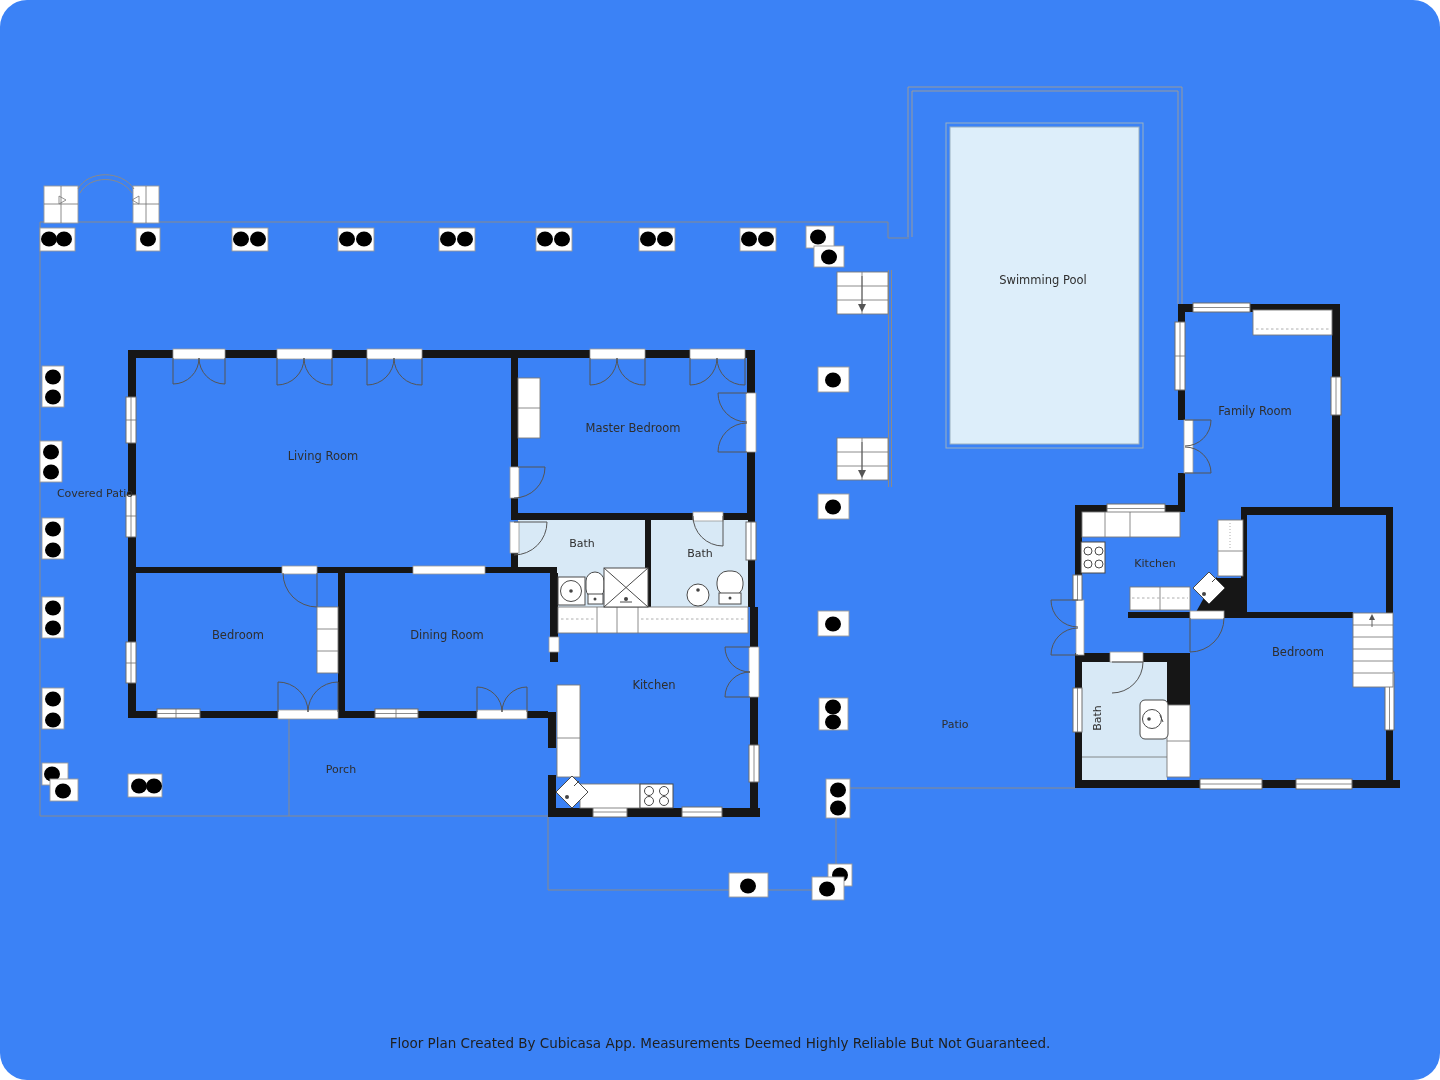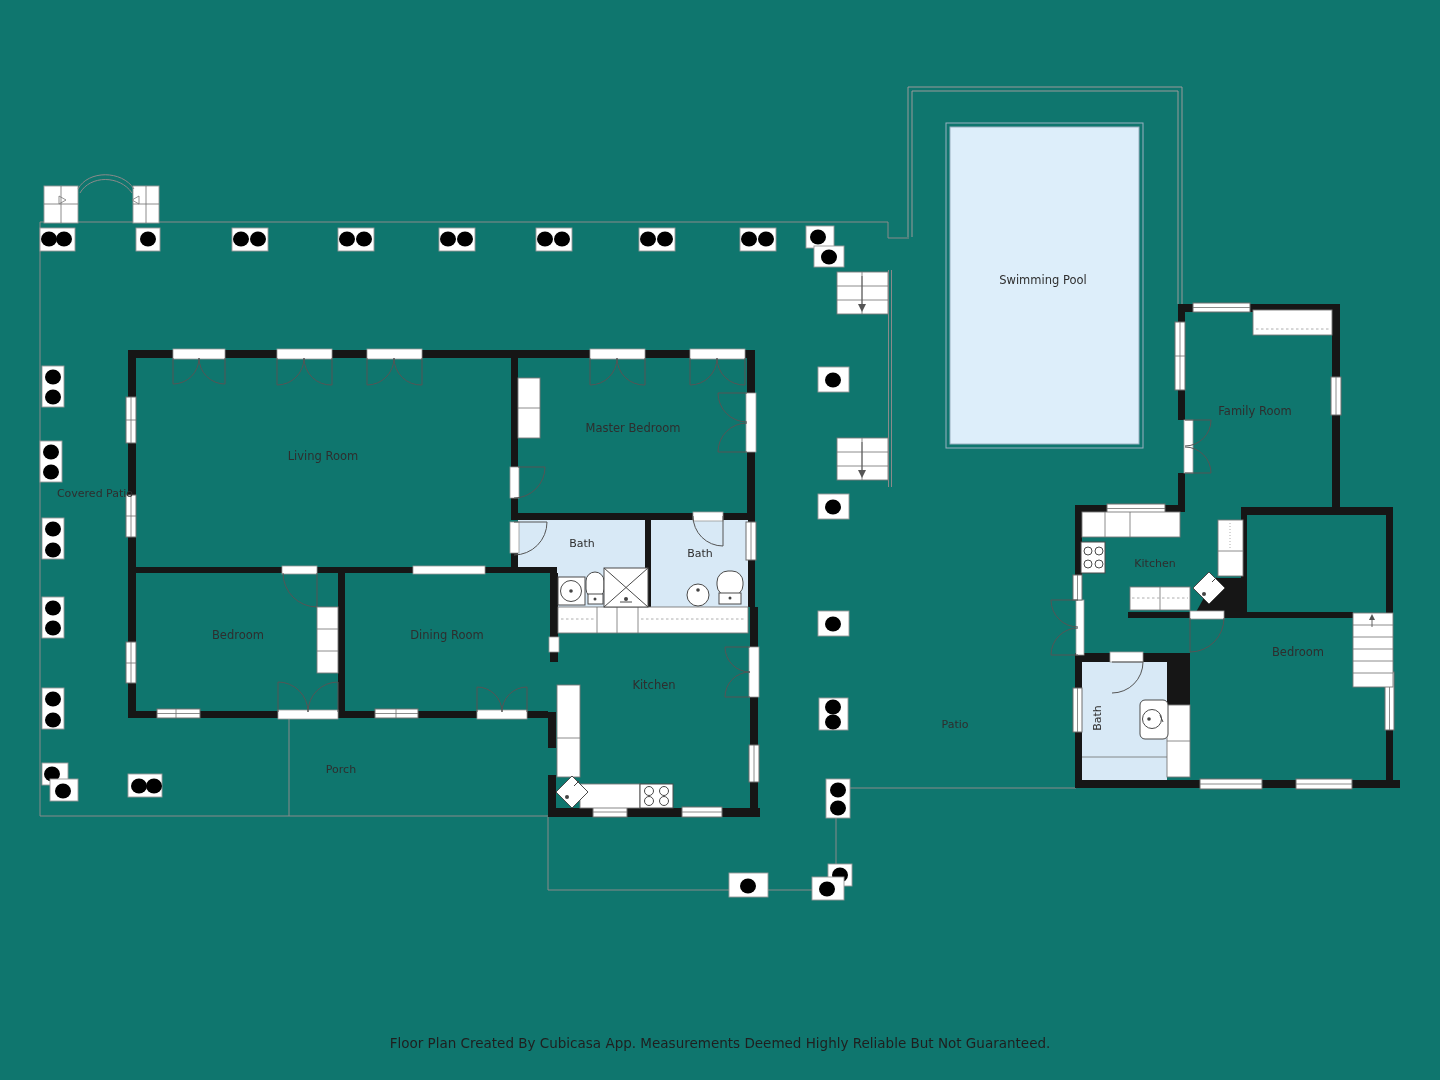--- a/index.html
+++ b/index.html
@@ -1,17 +1,17 @@
 <!DOCTYPE html>
 <html><head>
 <meta charset="utf-8">
 <style>
   html,body{margin:0;padding:0;background:#fff;}
-  .page{position:relative;width:1440px;height:1080px;background:#0f766e;overflow:hidden;
-        font-family:"DejaVu Sans","Liberation Sans",sans-serif;}
+  .page{position:relative;width:1440px;height:1080px;background:#3b82f6;overflow:hidden;
+        font-family:"DejaVu Sans","Liberation Sans",sans-serif;border-radius:27px;}
   svg{position:absolute;left:0;top:0;}
   .wall{fill:#161616;stroke:none;}
   .thin{stroke:#8a8a8a;stroke-width:1;fill:none;}
   .deck{stroke:#9a9a9a;stroke-width:1;fill:none;}
   .win{fill:#ffffff;stroke:#6e6e6e;stroke-width:1;}
   .wline{stroke:#6e6e6e;stroke-width:0.8;}
   .frame{fill:#ffffff;stroke:#9a9a9a;stroke-width:0.8;}
   .arc{stroke:#555;stroke-width:1;fill:none;}
   .cbox{fill:#ffffff;stroke:#9a9a9a;stroke-width:0.9;}
   .dot{fill:#000;}

